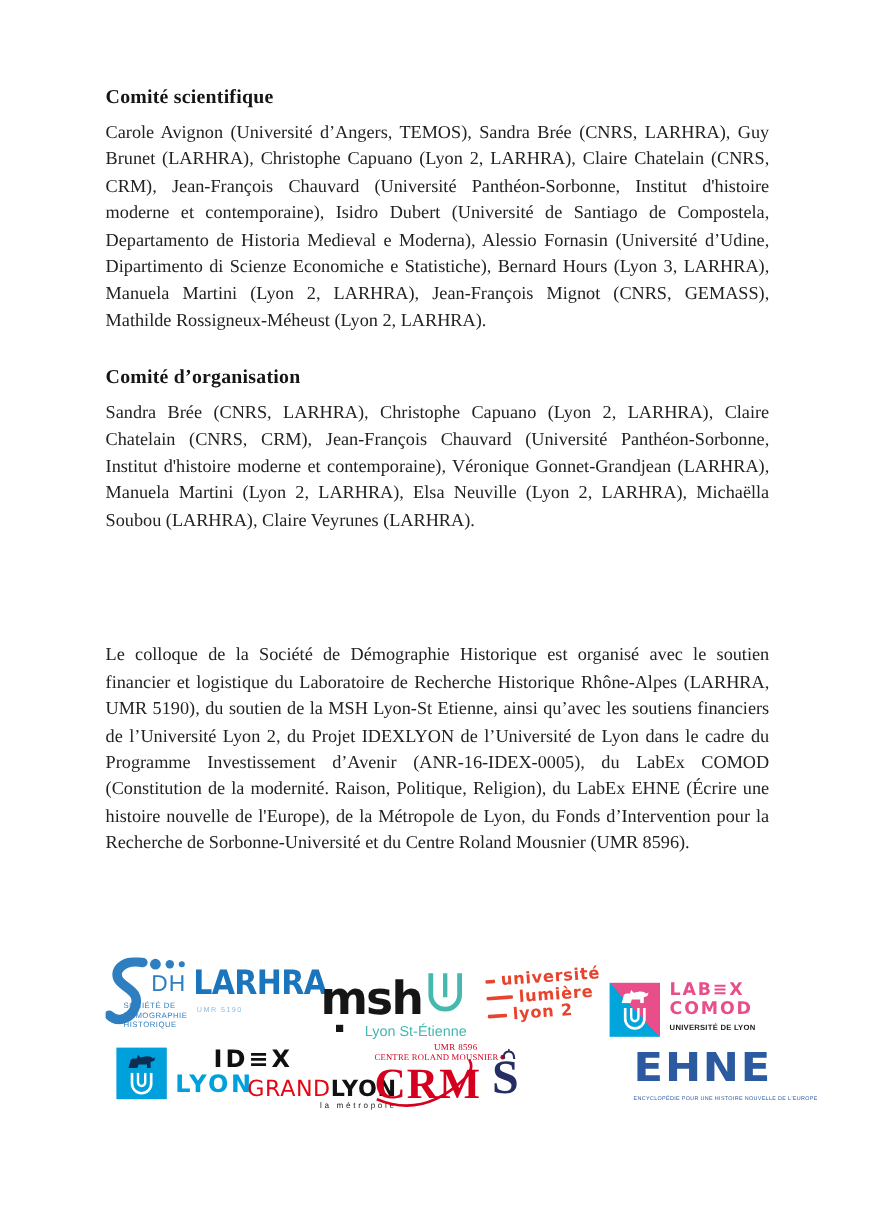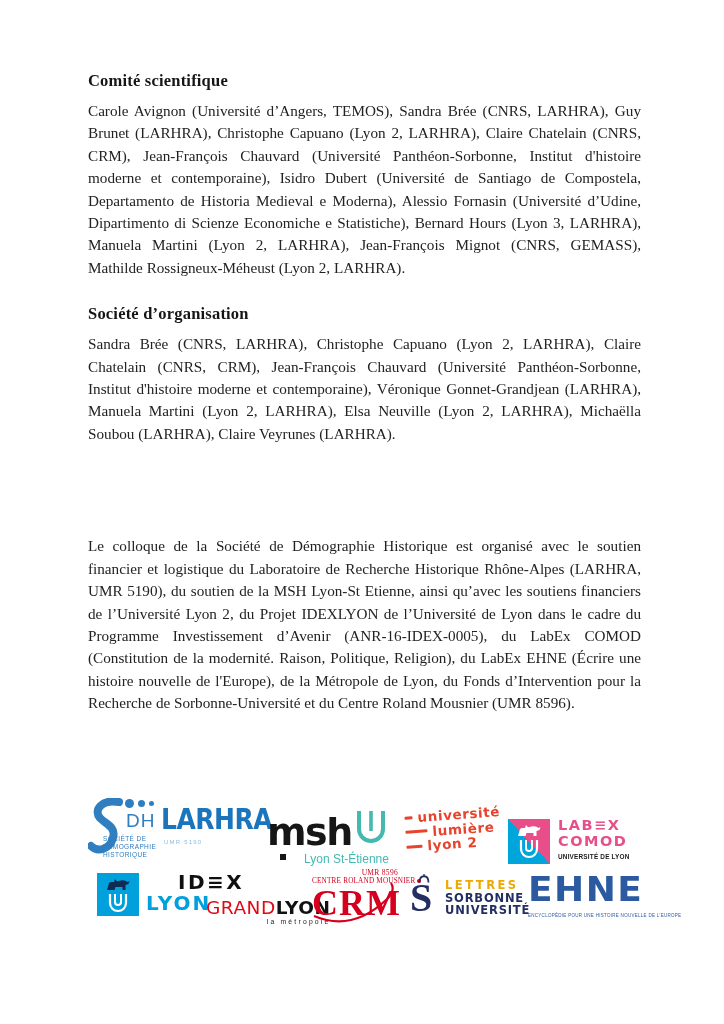--- a/index.html
+++ b/index.html
@@ -99,21 +99,21 @@
 
 <div class="page">
 
   <div class="text-col">
     <section>
       <h2 class="section-heading">Comité scientifique</h2>
       <p class="body-text">Carole Avignon (Université d’Angers, TEMOS), Sandra Brée (CNRS, LARHRA), Guy Brunet (LARHRA), Christophe Capuano (Lyon 2, LARHRA),  Claire Chatelain (CNRS, CRM), Jean-François Chauvard (Université Panthéon-Sorbonne, Institut d'histoire moderne et contemporaine), Isidro Dubert (Université de Santiago de Compostela, Departamento de Historia Medieval e Moderna), Alessio Fornasin (Université d’Udine, Dipartimento di Scienze Economiche e Statistiche), Bernard Hours (Lyon 3, LARHRA), Manuela Martini (Lyon 2, LARHRA), Jean-François Mignot (CNRS, GEMASS), Mathilde Rossigneux-Méheust (Lyon 2, LARHRA).</p>
     </section>
 
     <section class="sec2">
-      <h2 class="section-heading">Société d’organisation</h2>
+      <h2 class="section-heading">Comité d’organisation</h2>
       <p class="body-text">Sandra Brée (CNRS, LARHRA), Christophe Capuano (Lyon 2, LARHRA), Claire Chatelain (CNRS, CRM), Jean-François Chauvard (Université Panthéon-Sorbonne, Institut d'histoire moderne et contemporaine), Véronique Gonnet-Grandjean (LARHRA), Manuela Martini (Lyon 2, LARHRA), Elsa Neuville (Lyon 2, LARHRA), Michaëlla Soubou (LARHRA), Claire Veyrunes (LARHRA).</p>
     </section>
 
     <p class="body-text support">Le colloque de la Société de Démographie Historique est organisé avec le soutien financier et logistique du Laboratoire de Recherche Historique Rhône-Alpes (LARHRA, UMR 5190), du soutien de la MSH Lyon-St Etienne, ainsi qu’avec les soutiens financiers de l’Université Lyon 2, du Projet IDEXLYON de l’Université de Lyon dans le cadre du Programme Investissement d’Avenir (ANR-16-IDEX-0005), du LabEx COMOD (Constitution de la modernité. Raison, Politique, Religion), du LabEx EHNE (Écrire une histoire nouvelle de l'Europe), de la Métropole de Lyon, du Fonds d’Intervention pour la Recherche de Sorbonne-Université et du Centre Roland Mousnier (UMR 8596).</p>
   </div>
 
   <div class="logos">
 
     <div class="logo sdh">
       <svg class="sdh-s" viewBox="0 0 36 56">
@@ -213,25 +213,20 @@
     </div>
 
     <div class="logo sorbonne">
       <div class="sorb-mark">
         <svg class="sorb-dome" viewBox="0 0 14 10">
           <path d="M2 9.5 Q2 2.5 7 2.5 Q12 2.5 12 9.5" fill="none" stroke="#242e62" stroke-width="2"></path>
           <line x1="7" y1="0" x2="7" y2="2.5" stroke="#242e62" stroke-width="1.4"></line>
         </svg>
         <span class="sorb-s">S</span>
       </div>
-      <div class="sorb-text">
-        <span class="sorb-lettres">LETTRES</span>
-        <span class="sorb-l2">SORBONNE</span>
-        <span class="sorb-l3">UNIVERSITÉ</span>
-      </div>
     </div>
 
     <div class="logo ehne">
       <span class="ehne-name">EHNE</span>
       <span class="ehne-tagline">ENCYCLOPÉDIE POUR UNE HISTOIRE NOUVELLE DE L'EUROPE</span>
     </div>
 
   </div>
 </div>
 

